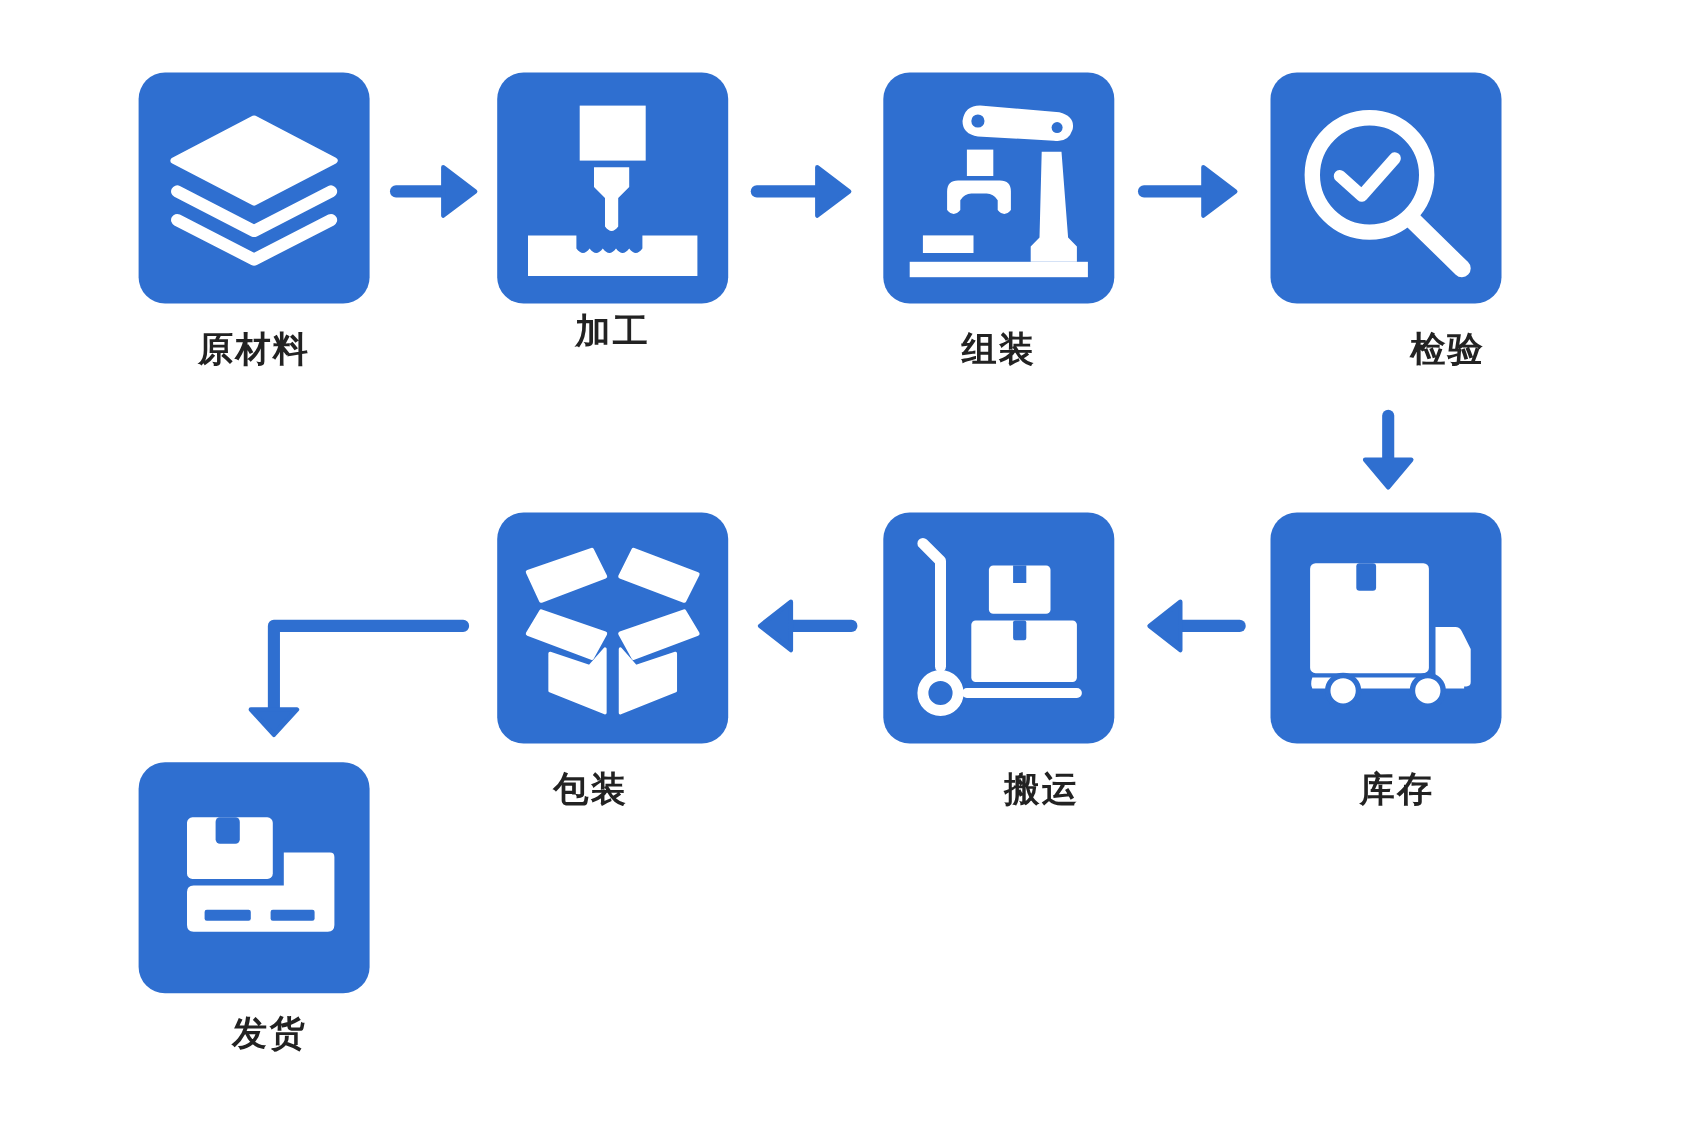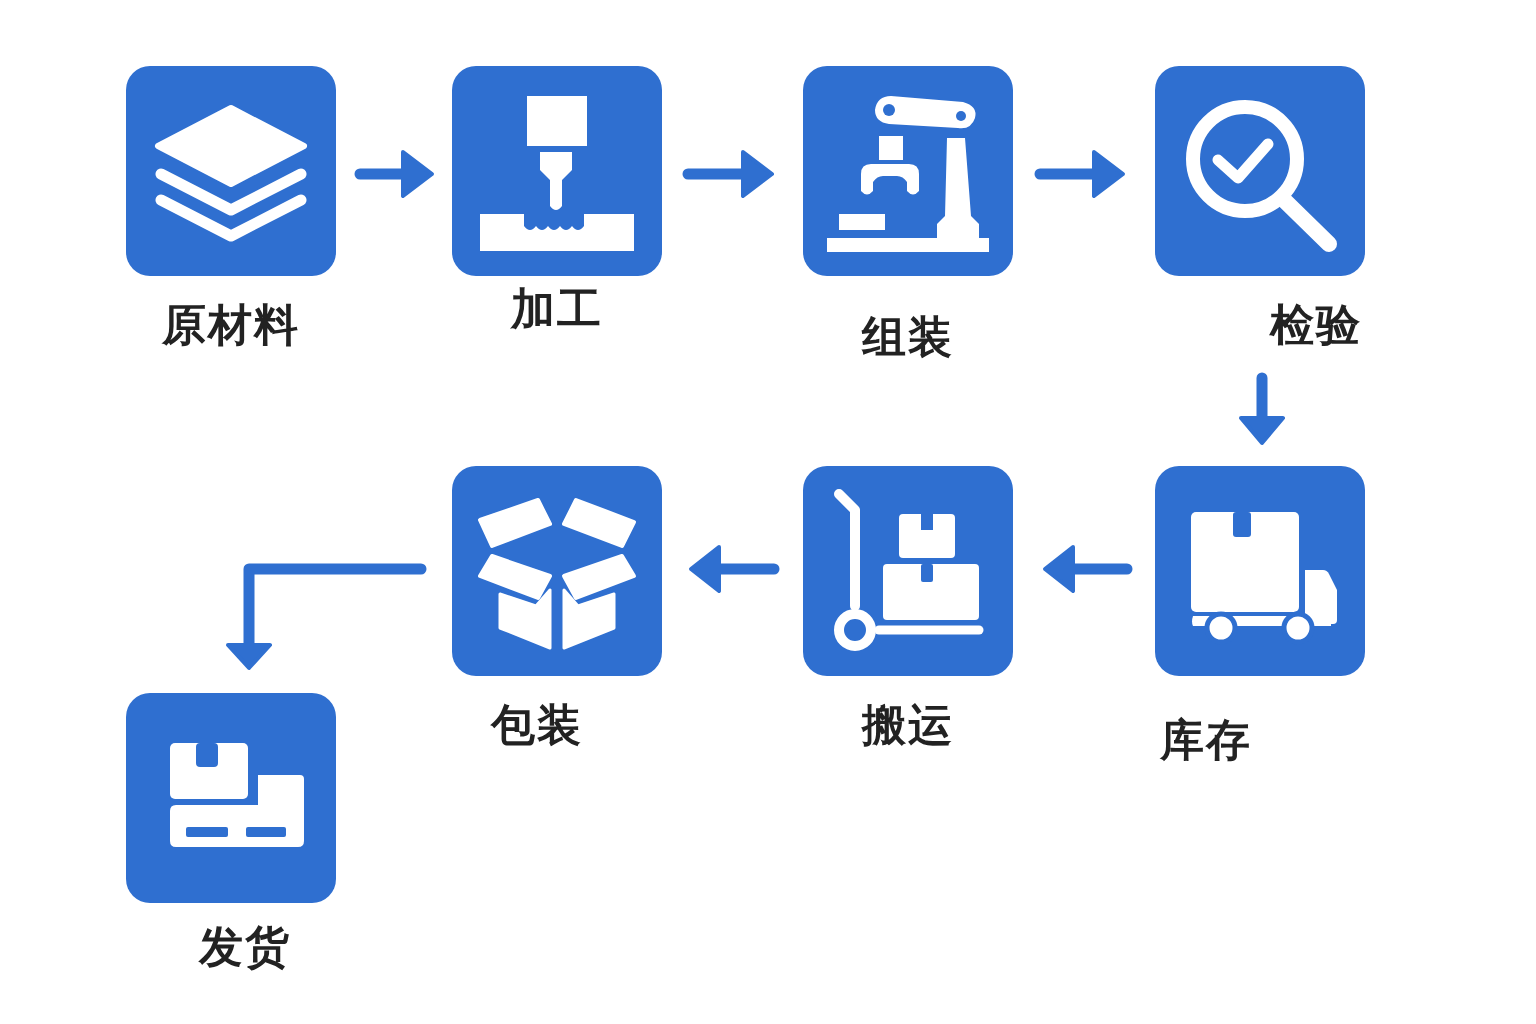--- a/index.html
+++ b/index.html
@@ -1,20 +1,20 @@
 <!DOCTYPE html>
 <html><head>
 <meta charset="utf-8">
 <style>
   html, body { margin:0; padding:0; background:#ffffff; }
   body { width:1536px; height:1024px; position:relative; overflow:hidden;
          font-family:"DejaVu Sans", sans-serif; }
   .tile { position:absolute; width:210px; height:210px; background:#2f6fd0; border-radius:24px; }
   .tile svg { position:absolute; left:0; top:0; width:210px; height:210px; }
-  .label { position:absolute; width:210px; text-align:center; font-size:44px; font-weight:bold;
+  .label { position:absolute; width:210px; text-align:center; font-size:32px; font-weight:bold;
            color:#222222; letter-spacing:2px; }
   #arrows { position:absolute; left:0; top:0; width:1536px; height:1024px; }
 </style>
 </head>
 <body>
 
 <svg id="arrows" viewBox="0 0 1536 1024">
   <g fill="#2f6fd0" stroke="#2f6fd0" stroke-linecap="round" stroke-linejoin="round">
 
     <g>
@@ -77,55 +77,55 @@
     <path d="M88,30 L160,36 Q175,40 172,52 Q168,64 155,62 L86,58 Q72,56 72,44 Q74,30 88,30 Z" fill="#fff"></path>
     <circle cx="86" cy="44" r="6" fill="#2f6fd0"></circle>
     <circle cx="158" cy="50" r="5" fill="#2f6fd0"></circle>
     <rect x="76" y="70" width="24" height="24" fill="#fff"></rect>
     <path d="M58,125 V108 Q58,98 68,98 H106 Q116,98 116,108 V125 Q110,132 104,125 V116 Q100,110 94,110 H80 Q74,110 70,116 V125 Q64,132 58,125 Z" fill="#fff"></path>
     <polygon points="144,72 162,72 168,150 176,158 176,172 134,172 134,158 142,150" fill="#fff"></polygon>
     <rect x="36" y="148" width="46" height="16" fill="#fff"></rect>
     <rect x="24" y="172" width="162" height="14" fill="#fff"></rect>
   </svg>
 </div>
-<div class="label" style="left:803px;top:296px;margin-top:12px;">组装</div>
+<div class="label" style="left:803px;top:296px;">组装</div>
 
 <div class="tile" style="left:1155px;top:66px;">
   <svg viewBox="0 0 210 210">
     <circle cx="90" cy="93" r="52" fill="none" stroke="#fff" stroke-width="14"></circle>
     <line x1="128" y1="133" x2="174" y2="178" stroke="#fff" stroke-width="16" stroke-linecap="round"></line>
     <polyline points="63,94 83,112 113,78" fill="none" stroke="#fff" stroke-width="11" stroke-linecap="round" stroke-linejoin="round"></polyline>
   </svg>
 </div>
 <div class="label" style="left:1211px;top:296px;">检验</div>
 
 <div class="tile" style="left:1155px;top:466px;">
   <svg viewBox="0 0 210 210">
     <rect x="36" y="46" width="108" height="100" rx="5" fill="#fff"></rect>
     <rect x="78" y="46" width="18" height="25" rx="3" fill="#2f6fd0"></rect>
     <path d="M150,104 H168 Q172,104 174,108 L182,124 V154 Q182,158 178,158 H150 Z" fill="#fff"></path>
     <path d="M38,150 H176 V160 H38 Q36,156 38,150 Z" fill="#fff"></path>
     <circle cx="66" cy="162" r="14" fill="#fff" stroke="#2f6fd0" stroke-width="5"></circle>
     <circle cx="143" cy="162" r="14" fill="#fff" stroke="#2f6fd0" stroke-width="5"></circle>
   </svg>
 </div>
-<div class="label" style="left:1101px;top:696px;margin-top:15px;">库存</div>
+<div class="label" style="left:1165px;top:696px;">库存</div>
 
 <div class="tile" style="left:803px;top:466px;">
   <svg viewBox="0 0 210 210">
     <polyline points="36,28 52,44 52,140" fill="none" stroke="#fff" stroke-width="10" stroke-linecap="round" stroke-linejoin="round"></polyline>
     <circle cx="52" cy="164" r="16" fill="none" stroke="#fff" stroke-width="10"></circle>
     <line x1="76" y1="164" x2="176" y2="164" stroke="#fff" stroke-width="9" stroke-linecap="round"></line>
     <rect x="96" y="48" width="56" height="44" rx="4" fill="#fff"></rect>
     <rect x="118" y="48" width="12" height="16" fill="#2f6fd0"></rect>
     <rect x="80" y="98" width="96" height="56" rx="4" fill="#fff"></rect>
     <rect x="118" y="98" width="12" height="18" rx="2" fill="#2f6fd0"></rect>
   </svg>
 </div>
-<div class="label" style="left:803px;top:696px;">搬运</div>
+<div class="label" style="left:842px;top:696px;">搬运</div>
 
 <div class="tile" style="left:452px;top:466px;">
   <svg viewBox="0 0 210 210">
     <polygon points="28,54 86,34 98,58 40,80" fill="#fff" stroke="#fff" stroke-width="4" stroke-linejoin="round"></polygon>
     <polygon points="112,58 124,34 182,56 170,80" fill="#fff" stroke="#fff" stroke-width="4" stroke-linejoin="round"></polygon>
     <polygon points="40,90 98,110 86,132 28,110" fill="#fff" stroke="#fff" stroke-width="4" stroke-linejoin="round"></polygon>
     <polygon points="112,110 170,90 182,110 124,132" fill="#fff" stroke="#fff" stroke-width="4" stroke-linejoin="round"></polygon>
     <polygon points="48,128 84,140 98,124 98,182 48,162" fill="#fff" stroke="#fff" stroke-width="3" stroke-linejoin="round"></polygon>
     <polygon points="112,124 126,140 162,128 162,162 112,182" fill="#fff" stroke="#fff" stroke-width="3" stroke-linejoin="round"></polygon>
   </svg>

